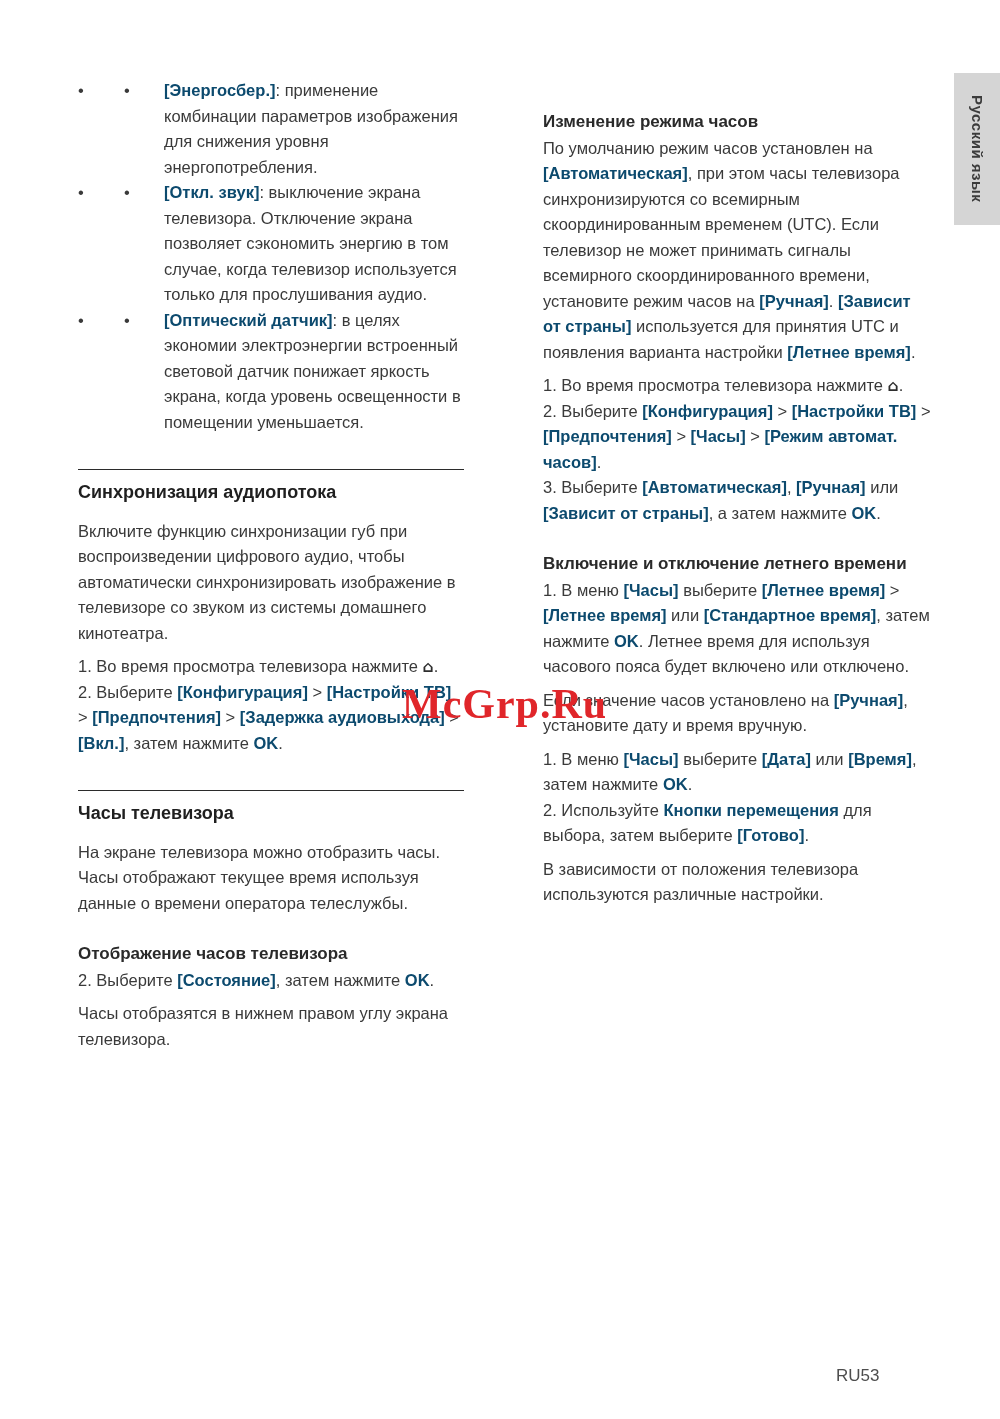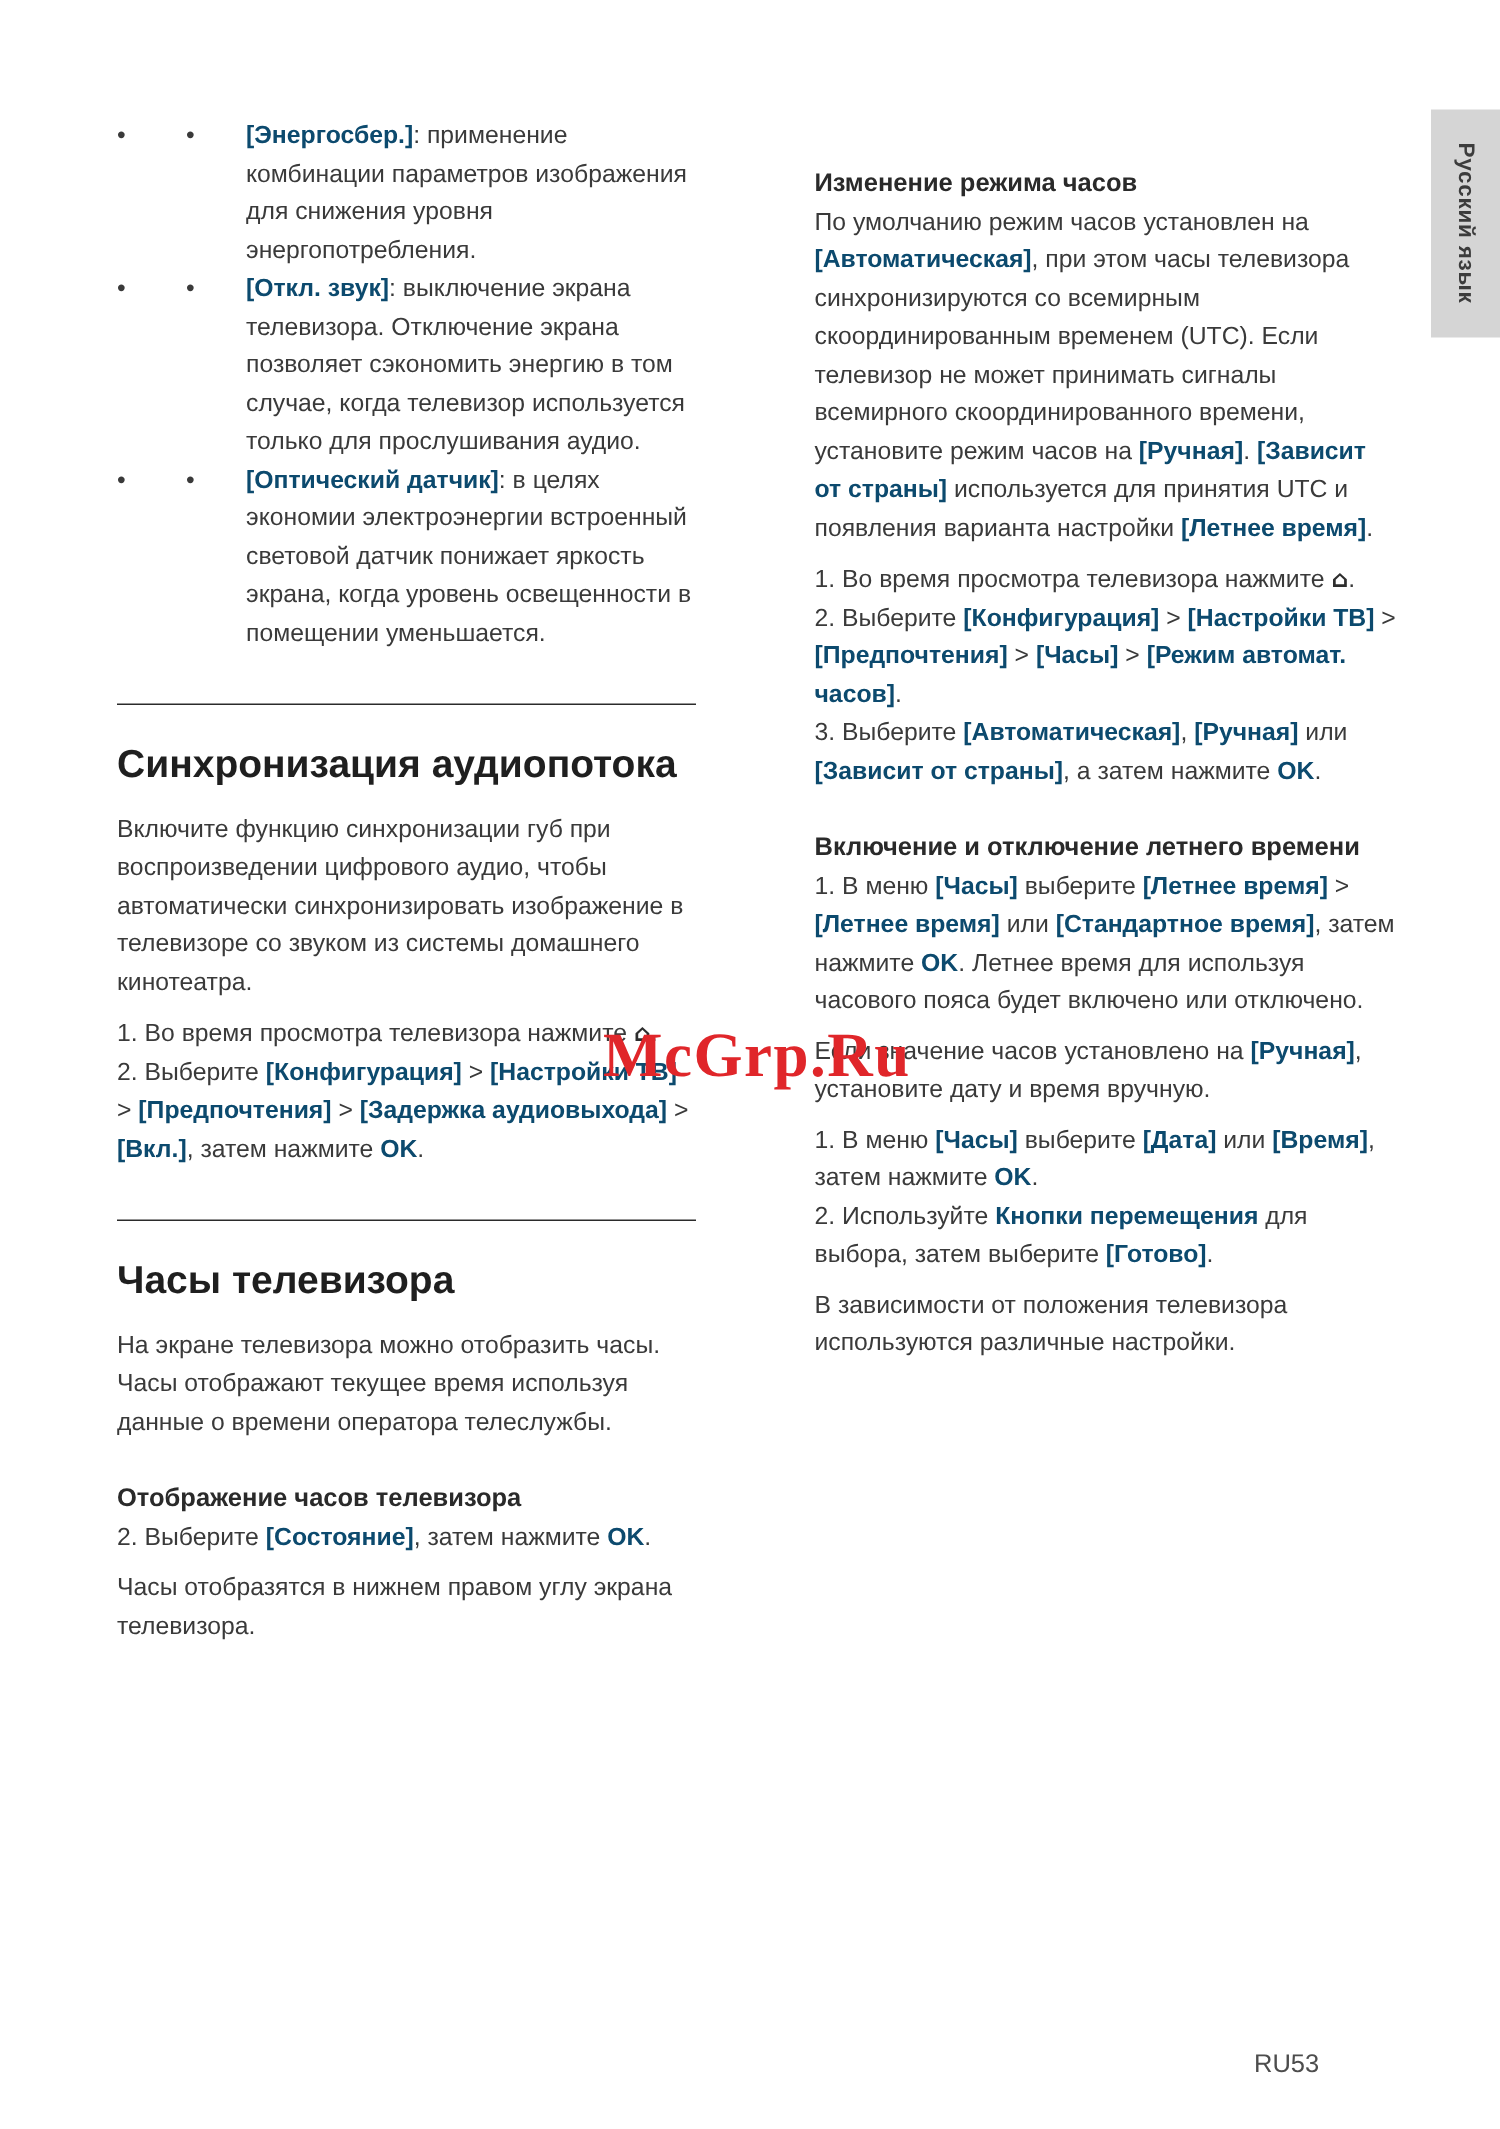--- a/index.html
+++ b/index.html
@@ -16,25 +16,25 @@
     position: absolute;
     font-size: 16.5px;
     line-height: 25.5px;
   }
   .col-left  { left: 78px;  top: 78px;  width: 386px; }
   .col-right { left: 543px; top: 76px;  width: 388px; margin-top: 33px; }
 
   .b { font-weight: 700; color: #0c4a6e; }
 
   .b-heading {
-    font-size: 26px;
+    font-size: 18px;
     font-weight: 700;
     color: #1f1f1f;
     border-top: 1.5px solid #2b2b2b;
-    padding-top: 23px;
+    padding-top: 11px;
     margin: 34px 0 15px 0;
     line-height: 1.25;
   }
   .b-heading:first-child { margin-top: 0; }
 
   .b-subheading {
     font-size: 17px;
     font-weight: 700;
     color: #2a2a2a;
     margin: 25px 0 1px 0;

